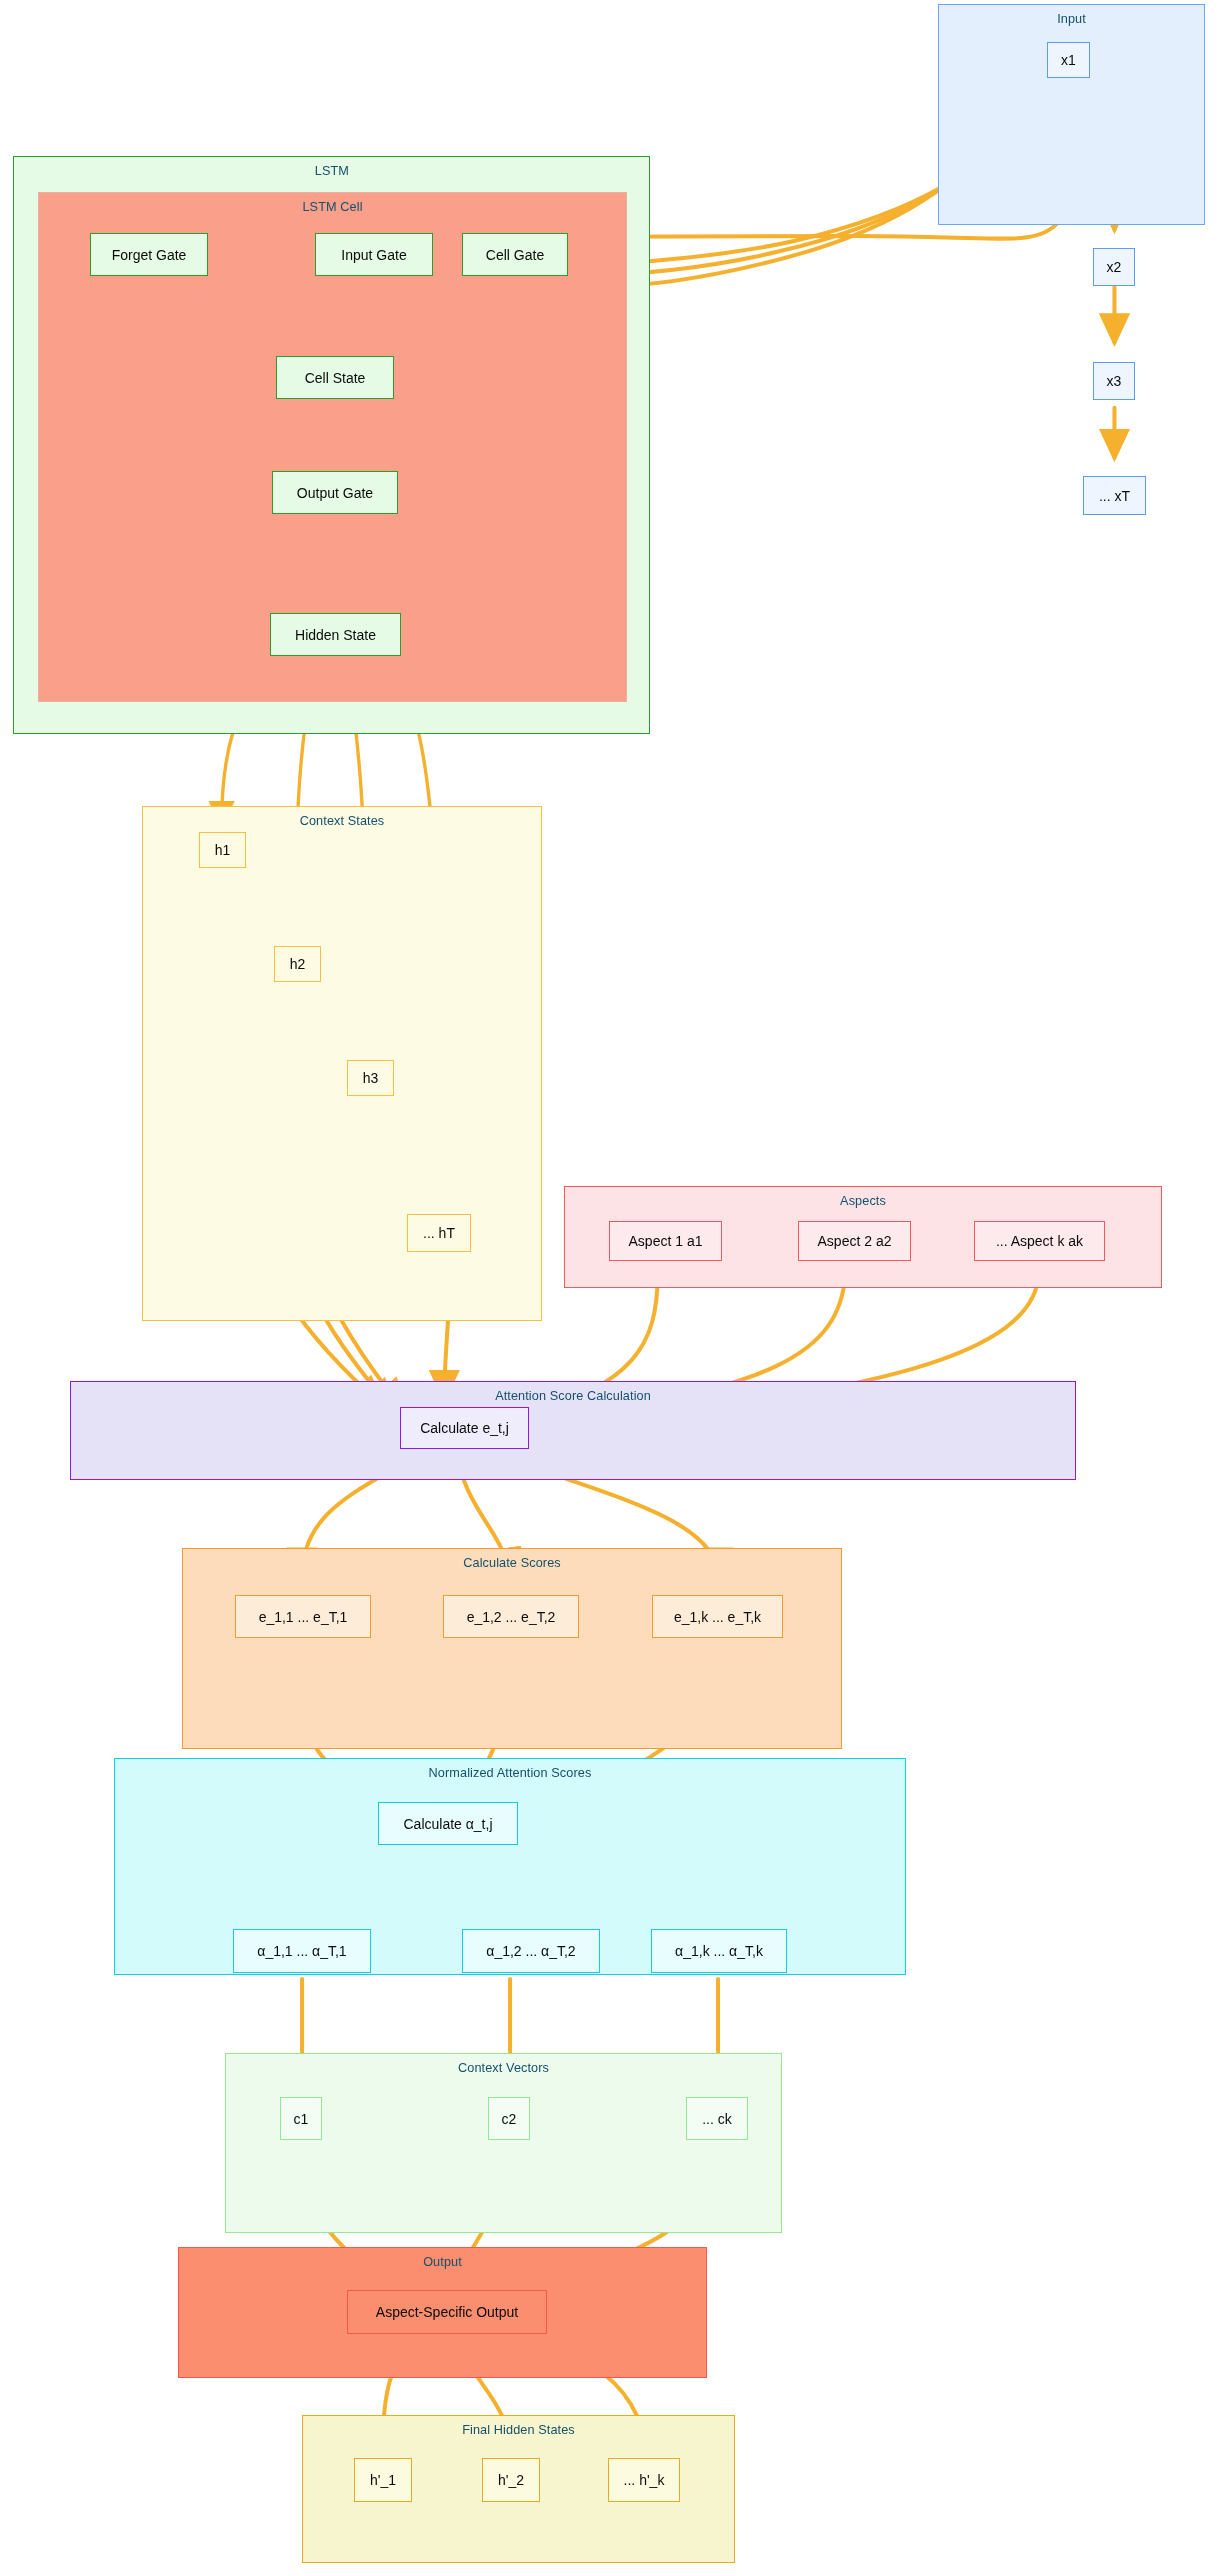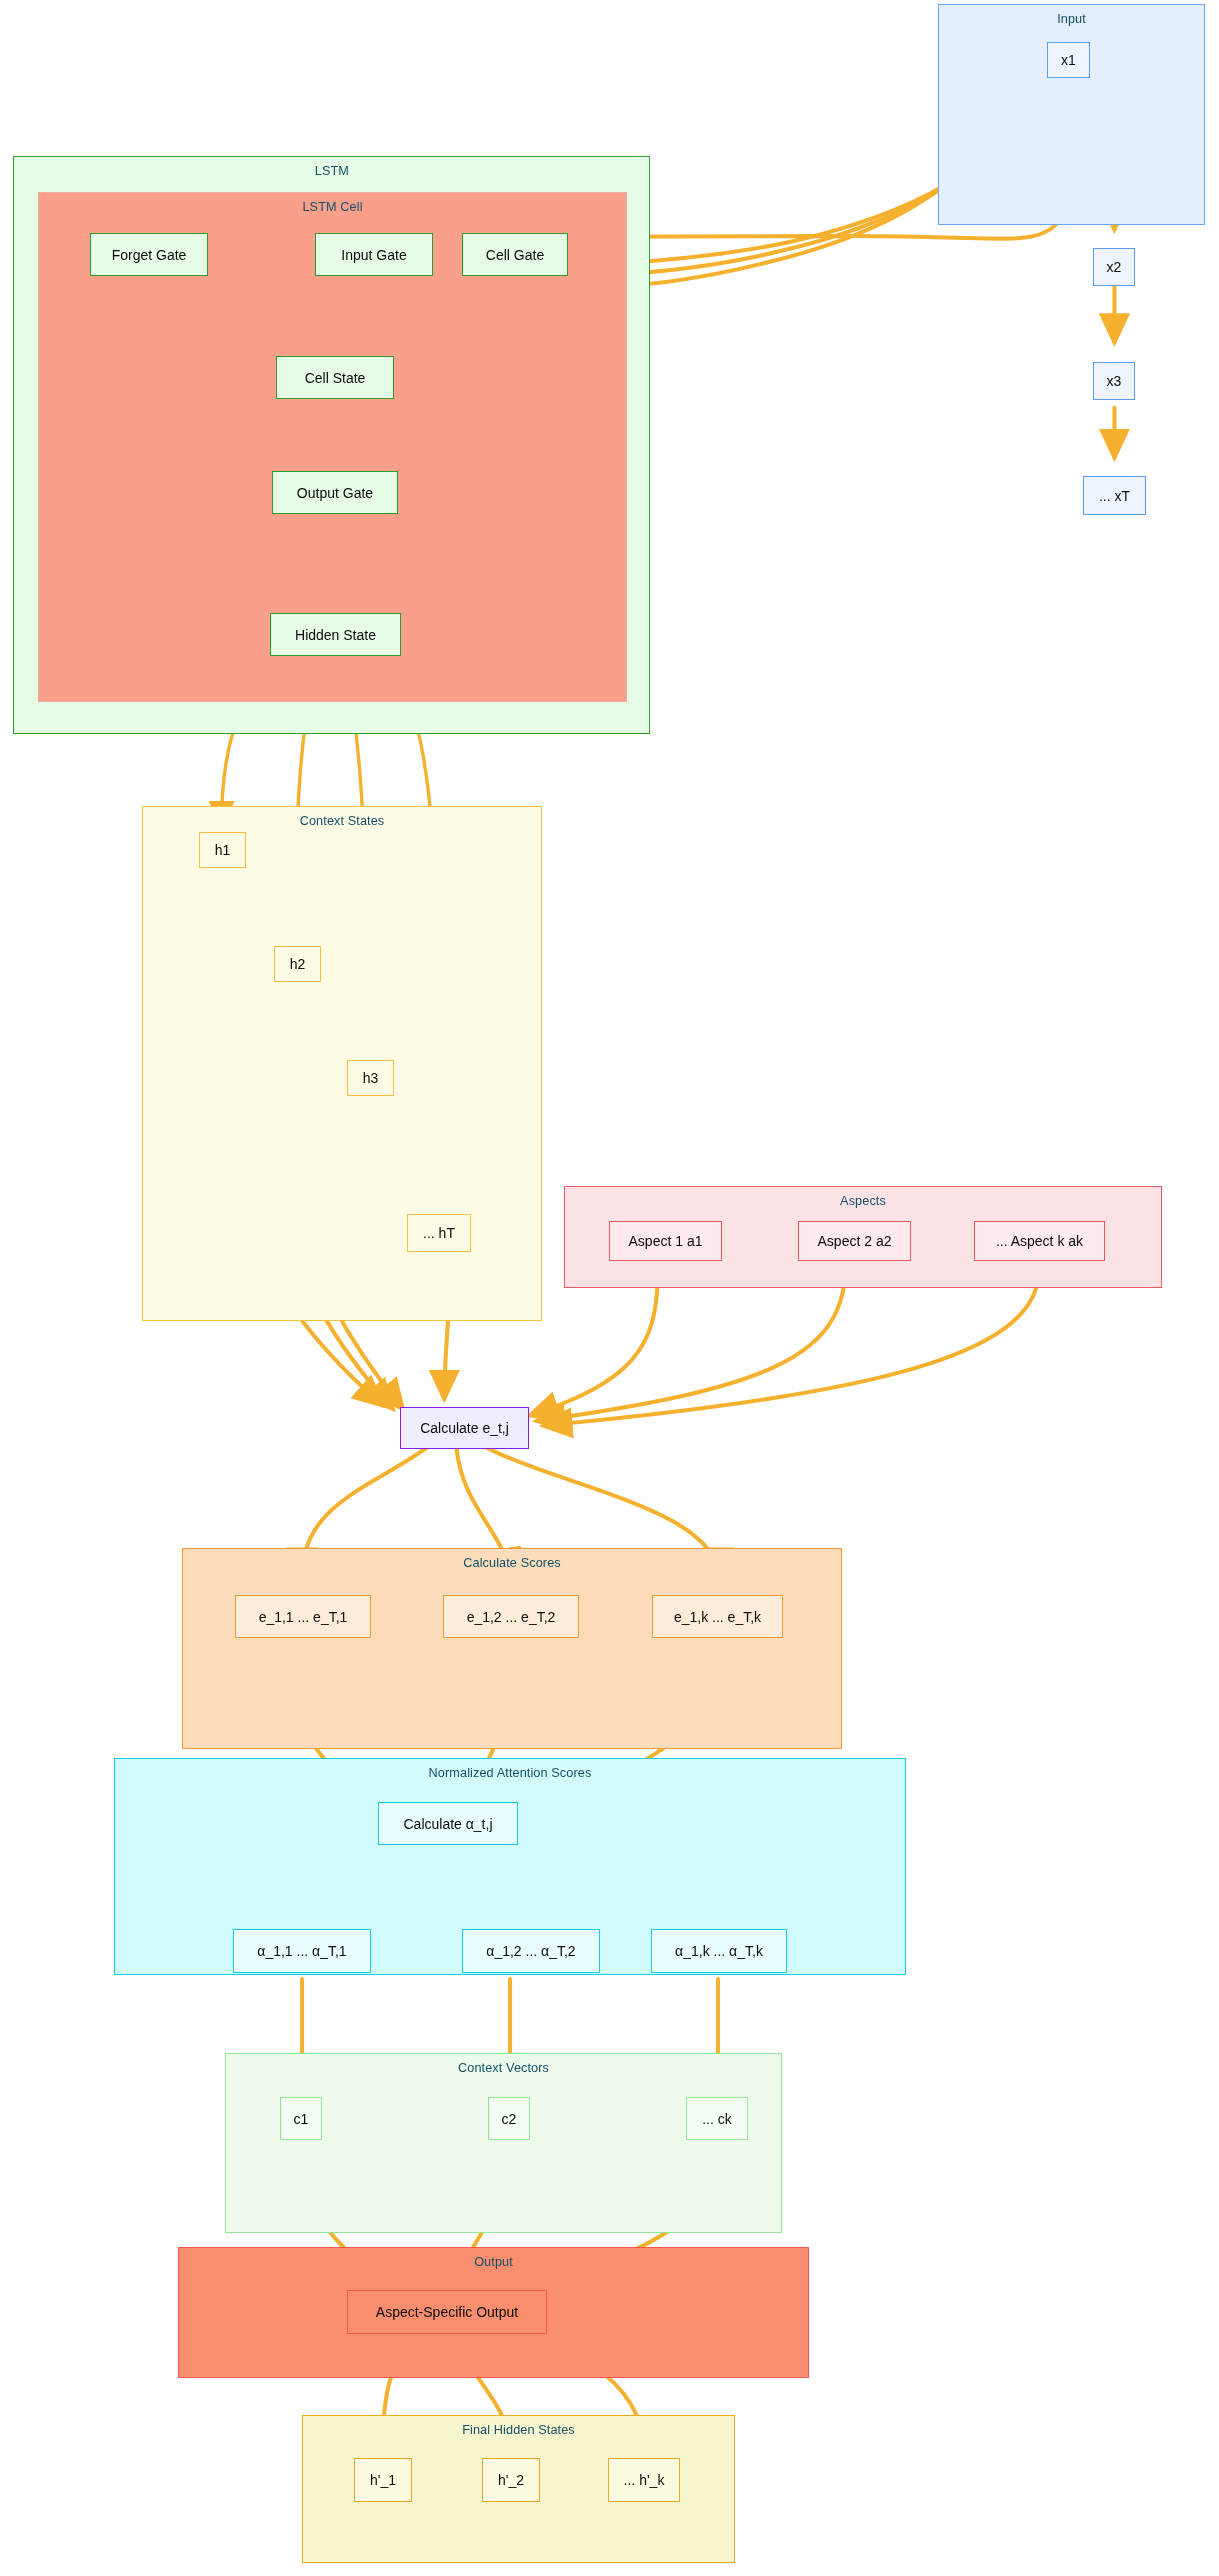--- a/index.html
+++ b/index.html
@@ -208,20 +208,23 @@
   <div class="node n-aspect" style="left:609px;top:1221px;width:113px;height:40px;">
     <span>Aspect 1 a1</span>
   </div>
   <div class="node n-aspect" style="left:798px;top:1221px;width:113px;height:40px;">
     <span>Aspect 2 a2</span>
   </div>
   <div class="node n-aspect" style="left:974px;top:1221px;width:131px;height:40px;">
     <span>... Aspect k ak</span>
   </div>
 
+  <div class="cluster c-asc" style="left:70px;top:1381px;width:1006px;height:99px;">
+    <div class="cluster-label">Attention Score Calculation</div>
+  </div>
   <div class="node n-asc" style="left:400px;top:1407px;width:129px;height:42px;">
     <span>Calculate e_t,j</span>
   </div>
 
   <div class="cluster c-scores" style="left:182px;top:1548px;width:660px;height:201px;">
     <div class="cluster-label">Calculate Scores</div>
   </div>
   <div class="node n-score" style="left:235px;top:1595px;width:136px;height:43px;">
     <span>e_1,1 ... e_T,1</span>
   </div>
@@ -254,21 +257,21 @@
   <div class="node n-ctx" style="left:280px;top:2097px;width:42px;height:43px;">
     <span>c1</span>
   </div>
   <div class="node n-ctx" style="left:488px;top:2097px;width:42px;height:43px;">
     <span>c2</span>
   </div>
   <div class="node n-ctx" style="left:686px;top:2097px;width:62px;height:43px;">
     <span>... ck</span>
   </div>
 
-  <div class="cluster c-out" style="left:178px;top:2247px;width:631px;height:131px;">
+  <div class="cluster c-out" style="left:178px;top:2247px;width:529px;height:131px;">
     <div class="cluster-label">Output</div>
   </div>
   <div class="node n-out" style="left:347px;top:2290px;width:200px;height:44px;">
     <span>Aspect-Specific Output</span>
   </div>
 
   <div class="cluster c-fhs" style="left:302px;top:2415px;width:433px;height:148px;">
     <div class="cluster-label">Final Hidden States</div>
   </div>
   <div class="node n-fhs" style="left:354px;top:2458px;width:58px;height:44px;">

